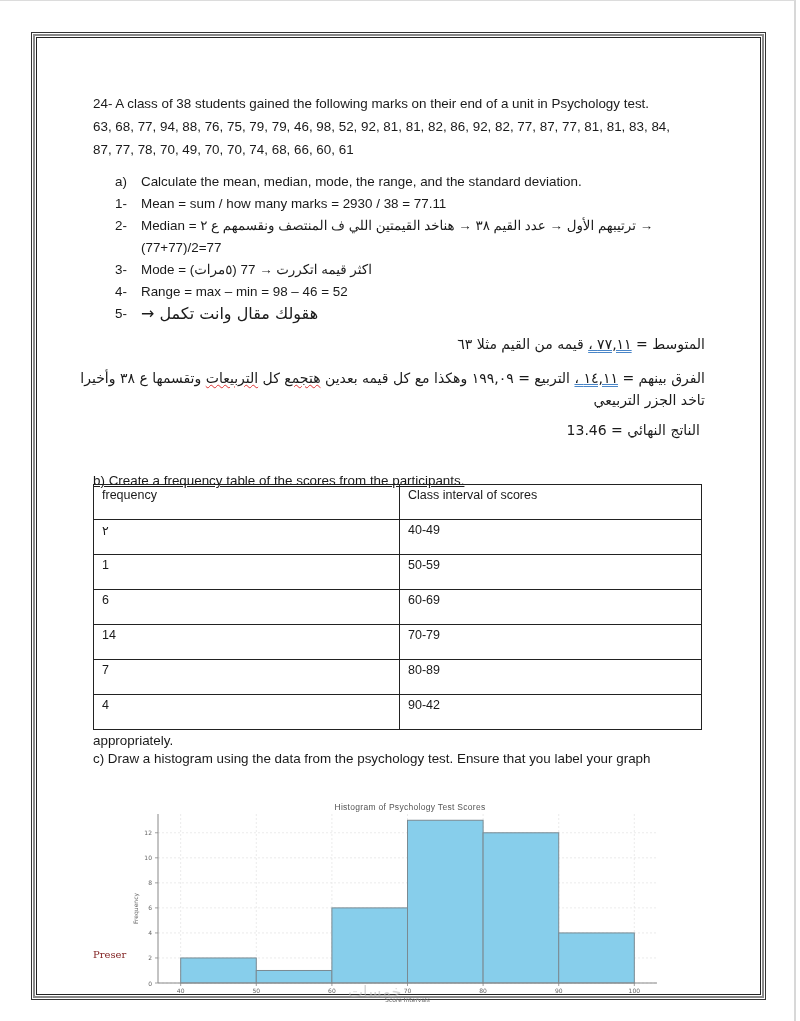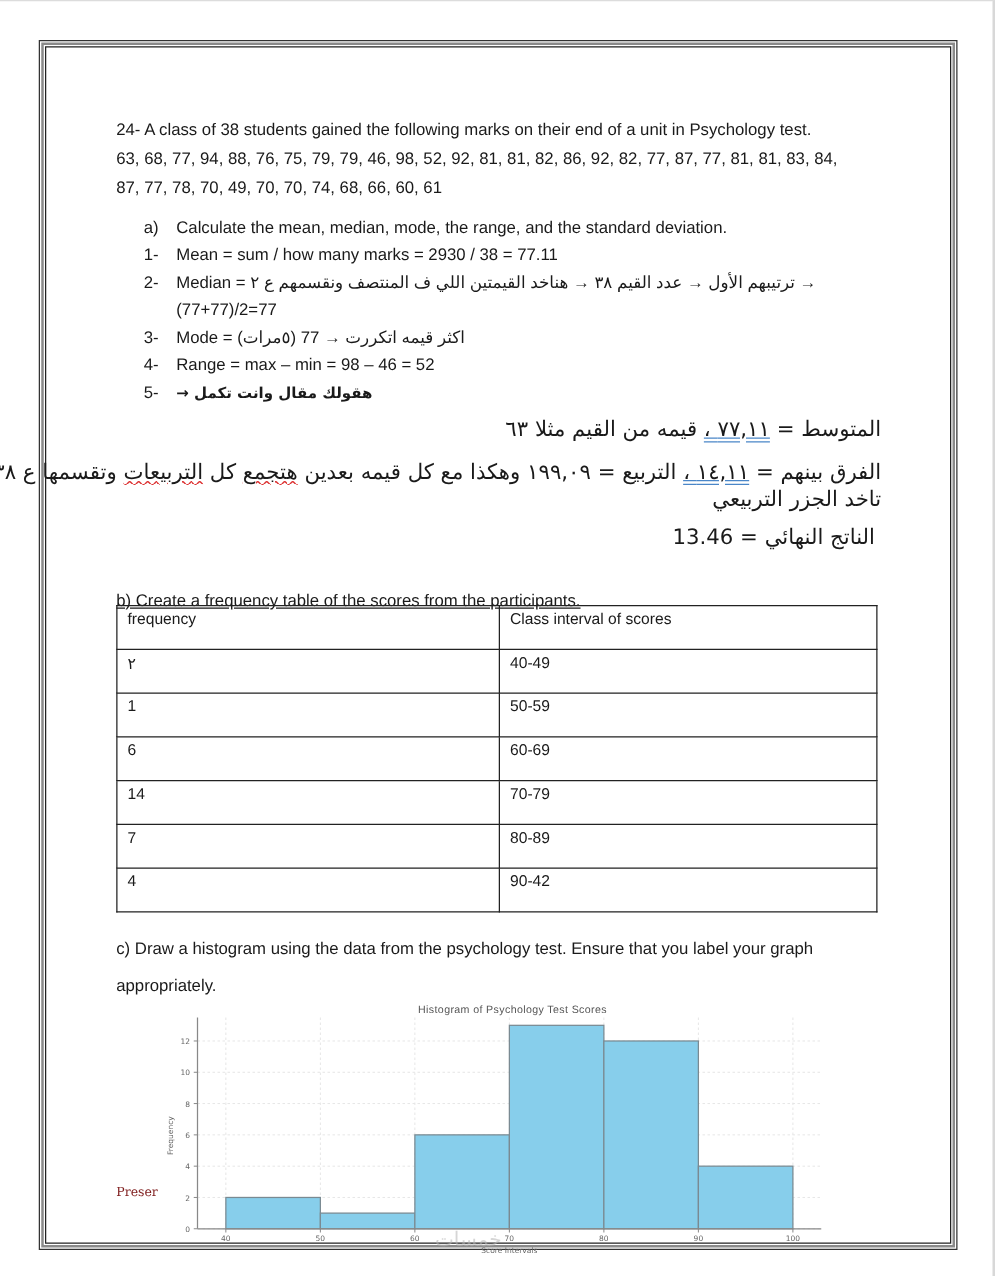--- a/index.html
+++ b/index.html
@@ -11,21 +11,21 @@
                  border:1px solid #333; box-sizing:border-box; }
   .frame-mid { position:absolute; left:33px; top:34px; width:731px; height:964px;
                border:2px solid #8a8a8a; box-sizing:border-box; }
   .frame-inner { position:absolute; left:36px; top:37px; width:725px; height:958px;
                  border:1px solid #222; box-sizing:border-box; }
 
   .txt { position:absolute; font-size:13.4px; line-height:22px; white-space:nowrap; color:#1a1a1a; }
   .q-line { left:93px; }
   .item-num { position:absolute; left:115px; }
   .item-text { position:absolute; left:141px; }
-  .ar { direction:rtl; text-align:right; font-family:"DejaVu Sans", sans-serif; font-size:17px; }
+  .ar { direction:rtl; text-align:right; font-family:"DejaVu Sans", sans-serif; font-size:14px; }
   .ul-blue { text-decoration:underline double #4a86c8; }
   .ul-red { text-decoration:underline wavy #d33; text-decoration-thickness:1px; }
 
   table.freq { position:absolute; left:93px; top:484px; width:609px; border-collapse:collapse; }
   table.freq td { border:1.5px solid #222; height:31px; vertical-align:top; padding:3px 8px 0 8px;
                   font-size:12.5px; color:#1a1a1a; }
   table.freq td.c1 { width:289px; }
 
   .chart-title { position:absolute; left:300px; top:802px; width:220px; text-align:center;
                  font-size:8.5px; color:#555; letter-spacing:0.3px; }
@@ -67,21 +67,21 @@
   <span class="item-text" style="unicode-bidi:plaintext;">Mode = اكثر قيمه اتكررت → 77 (٥مرات)</span>
 </div>
 
 <div class="txt" style="top:281px; left:0; width:800px;">
   <span class="item-num">4-</span>
   <span class="item-text">Range = max – min = 98 – 46 = 52</span>
 </div>
 
 <div class="txt" style="top:303px; left:0; width:800px;">
   <span class="item-num">5-</span>
-  <span class="item-text" style="direction:rtl; unicode-bidi:plaintext; font-family:'DejaVu Sans',sans-serif; font-size:12px;font-weight:bold;">هقولك مقال وانت تكمل →</span>
+  <span class="item-text" style="direction:rtl; unicode-bidi:plaintext; font-family:'DejaVu Sans',sans-serif; font-size:16px;">هقولك مقال وانت تكمل →</span>
 </div>
 
 <div class="txt ar" style="top:333px; right:95px;">
   <span>المتوسط = </span><span class="ul-blue">٧٧,١١ ،</span><span> قيمه من القيم مثلا ٦٣</span>
 </div>
 <div class="txt ar" style="top:367px; right:95px;">
   <span>الفرق بينهم = </span><span class="ul-blue">١٤,١١ ،</span><span> التربيع = ١٩٩,٠٩ وهكذا مع كل قيمه بعدين </span><span class="ul-red">هتجمع</span><span> كل </span><span class="ul-red">التربيعات</span><span> وتقسمها ع ٣٨ وأخيرا</span>
 </div>
 <div class="txt ar" style="top:389px; right:95px;">تاخد الجزر التربيعي</div>
 <div class="txt ar" style="top:419px; right:100px; unicode-bidi:plaintext;">الناتج النهائي = 13.46</div>
@@ -115,21 +115,21 @@
       <td>80-89</td>
     </tr>
     <tr>
       <td class="c1">4</td>
       <td>90-42</td>
     </tr>
   </tbody>
 </table>
 
 <div class="txt q-line" style="top:748px;">c) Draw a histogram using the data from the psychology test. Ensure that you label your graph</div>
-<div class="txt q-line" style="top:778px;text-align:center;">appropriately.</div>
+<div class="txt q-line" style="top:730px;text-align:center;">appropriately.</div>
 
 <div class="chart-title">Histogram of Psychology Test Scores</div>
 <svg id="hist" width="530" height="200">
     <line x1="28" x2="527" y1="171" y2="171" stroke="#e6e6e6" stroke-width="0.8" stroke-dasharray="2,2"></line>
     <line x1="28" x2="527" y1="145.96296296296296" y2="145.96296296296296" stroke="#e6e6e6" stroke-width="0.8" stroke-dasharray="2,2"></line>
     <line x1="28" x2="527" y1="120.92592592592592" y2="120.92592592592592" stroke="#e6e6e6" stroke-width="0.8" stroke-dasharray="2,2"></line>
     <line x1="28" x2="527" y1="95.8888888888889" y2="95.8888888888889" stroke="#e6e6e6" stroke-width="0.8" stroke-dasharray="2,2"></line>
     <line x1="28" x2="527" y1="70.85185185185186" y2="70.85185185185186" stroke="#e6e6e6" stroke-width="0.8" stroke-dasharray="2,2"></line>
     <line x1="28" x2="527" y1="45.814814814814824" y2="45.814814814814824" stroke="#e6e6e6" stroke-width="0.8" stroke-dasharray="2,2"></line>
     <line x1="28" x2="527" y1="20.7777777777778" y2="20.7777777777778" stroke="#e6e6e6" stroke-width="0.8" stroke-dasharray="2,2"></line>

